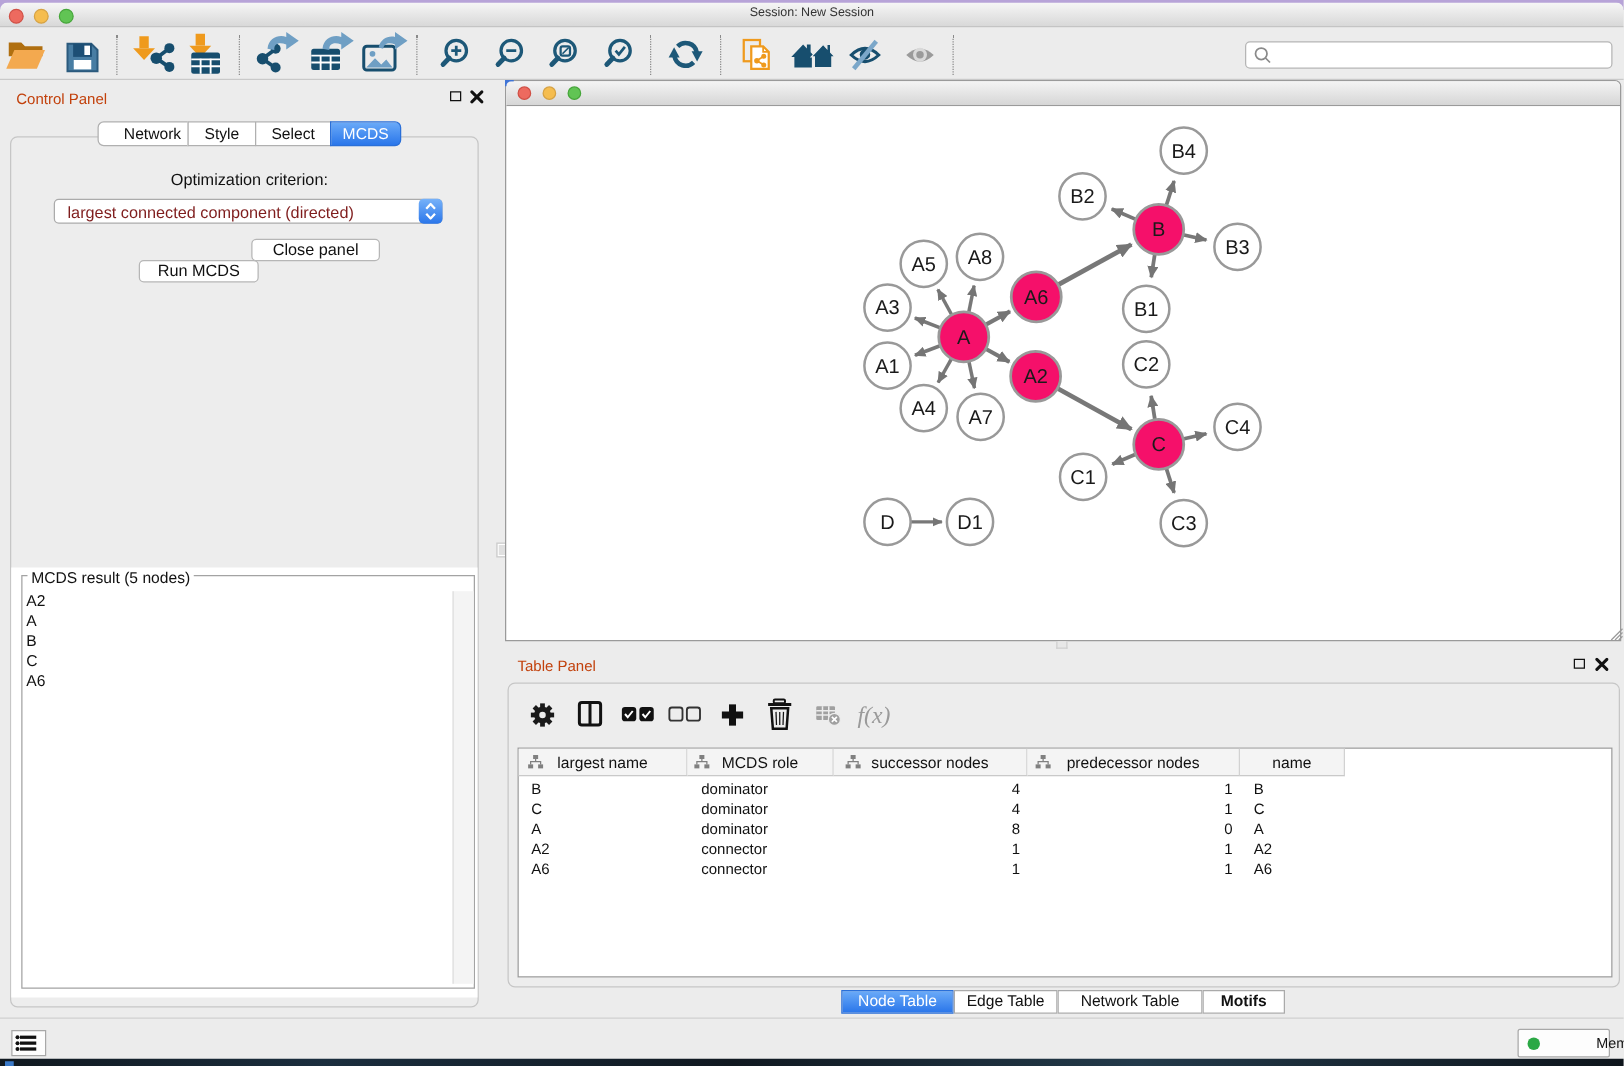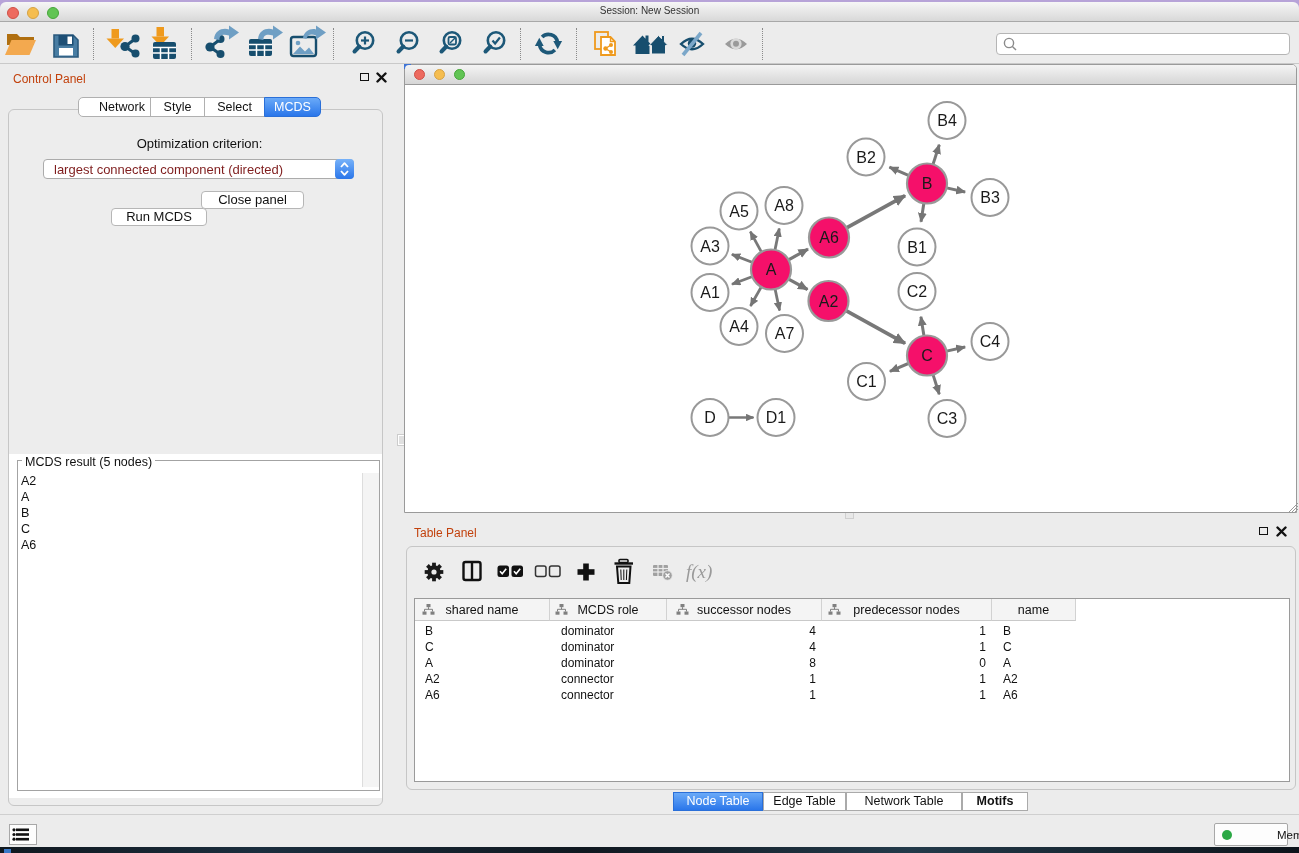--- a/index.html
+++ b/index.html
@@ -297,21 +297,21 @@
       <line x1="244" y1="9" x2="244" y2="20"></line>
       <line x1="249" y1="9" x2="249" y2="20"></line>
       <line x1="239" y1="12.5" x2="254" y2="12.5"></line>
       <line x1="239" y1="16" x2="254" y2="16"></line>
     </g>
 <circle cx="253.5" cy="19.5" r="4.8" fill="#a0a0a0" stroke="#ececec" stroke-width="1"></circle>
     <path d="M251.5,17.5 l4,4 m0,-4 l-4,4" stroke="#fff" stroke-width="1.4"></path>
 <text x="272" y="22" font-family="Liberation Serif, serif" font-style="italic" font-size="19" fill="#9a9a9a">f(x)</text>
 </svg>
 <div class="abs wtable">
-  <div class="hcell" style="left:0px;width:135px;">shared name</div>
+  <div class="hcell" style="left:0px;width:135px;">largest name</div>
   <div class="hcell" style="left:135px;width:117px;">MCDS role</div>
   <div class="hcell" style="left:252px;width:155px;">successor nodes</div>
   <div class="hcell" style="left:407px;width:170px;">predecessor nodes</div>
   <div class="hcell" style="left:577px;width:84px;">name</div>
   <svg class="abs" style="left:7px;top:5px" width="13" height="12" viewBox="0 0 13 12">
       <g fill="#808080">
         <rect x="4.5" y="0" width="4" height="3.2"></rect>
         <rect x="0.5" y="7.5" width="4" height="3.2"></rect>
         <rect x="8.5" y="7.5" width="4" height="3.2"></rect>
       </g>

